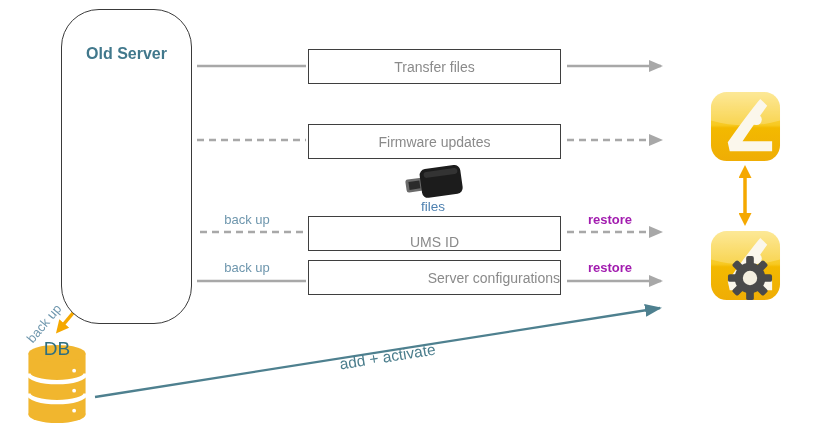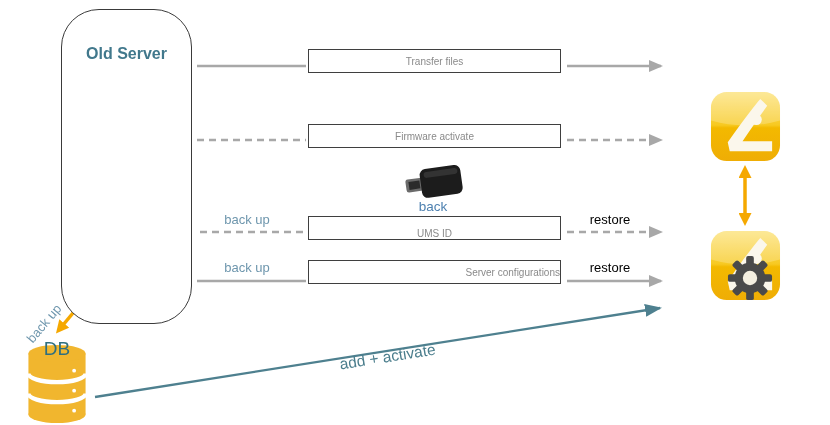--- a/index.html
+++ b/index.html
@@ -13,34 +13,34 @@
     border:1.4px solid #3a3a3a;border-radius:38px;background:#fff;
     box-sizing:border-box;
   }
   .server-panel.old{left:61px;}
   .server-panel.new{left:677px;width:128px;}
   .server-title{
     position:absolute;top:35px;width:100%;text-align:center;
     font-size:16px;font-weight:bold;color:#41788C;letter-spacing:0;
   }
   .step-box{
-    position:absolute;left:308px;width:253px;height:24px;
+    position:absolute;left:308px;width:253px;height:35px;
     border:1.4px solid #3F3F3F;background:#fff;box-sizing:border-box;
     display:flex;align-items:center;justify-content:center;
-    font-size:10px;color:#8A8A8A;
+    font-size:14px;color:#8A8A8A;
   }
   .step-box.r1{top:49px;}
   .step-box.r2{top:124px;}
   .step-box.r3{top:216px;align-items:flex-end;}
   .step-box.r4{top:260px;justify-content:flex-end;}
   .mini-label{
     position:absolute;width:80px;text-align:center;font-size:13px;
   }
   .backup{color:#6E96AD;}
-  .restore{color:#000000;}
+  .restore{color:#a21caf;font-weight:bold;}
   .lbl-backup-1{left:207px;top:212px;}
   .lbl-backup-2{left:207px;top:260px;}
   .lbl-restore-1{left:570px;top:212px;}
   .lbl-restore-2{left:570px;top:260px;}
   .lbl-copy{
     position:absolute;left:403px;top:199px;width:60px;text-align:center;
     font-size:13.5px;color:#4E81B0;
   }
   .lbl-add-activate{
     position:absolute;left:300px;top:348px;width:175px;text-align:center;
@@ -143,31 +143,31 @@
   </svg>
 
   <div class="server-panel old">
     <div class="server-title">Old Server</div>
   </div>
 
   <div class="step-box r1">
     <span>Transfer files</span>
   </div>
   <div class="step-box r2">
-    <span>Firmware activate</span>
+    <span>Firmware updates</span>
   </div>
   <div class="step-box r3">
     <span>UMS ID</span>
   </div>
   <div class="step-box r4">
     <span>Server configurations</span>
   </div>
 
   <div class="mini-label backup lbl-backup-1">back up</div>
   <div class="mini-label backup lbl-backup-2">back up</div>
   <div class="mini-label restore lbl-restore-1">restore</div>
   <div class="mini-label restore lbl-restore-2">restore</div>
-  <div class="lbl-copy">back</div>
+  <div class="lbl-copy">files</div>
   <div class="lbl-add-activate">add + activate</div>
   <div class="lbl-backup-db">back up</div>
   <div class="lbl-db">DB</div>
 
 </div>
 
 </body></html>

